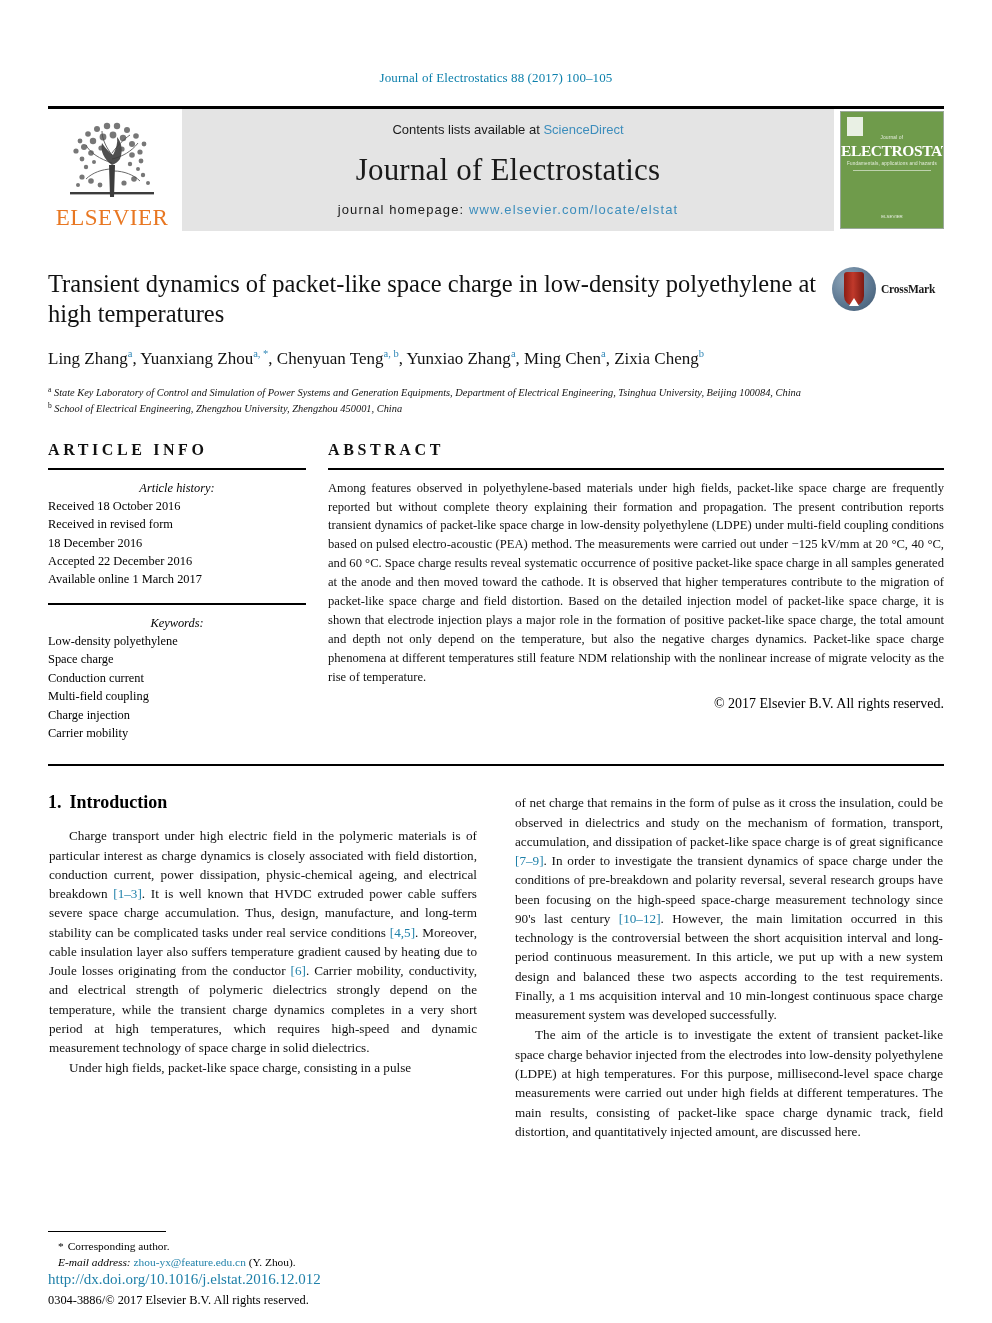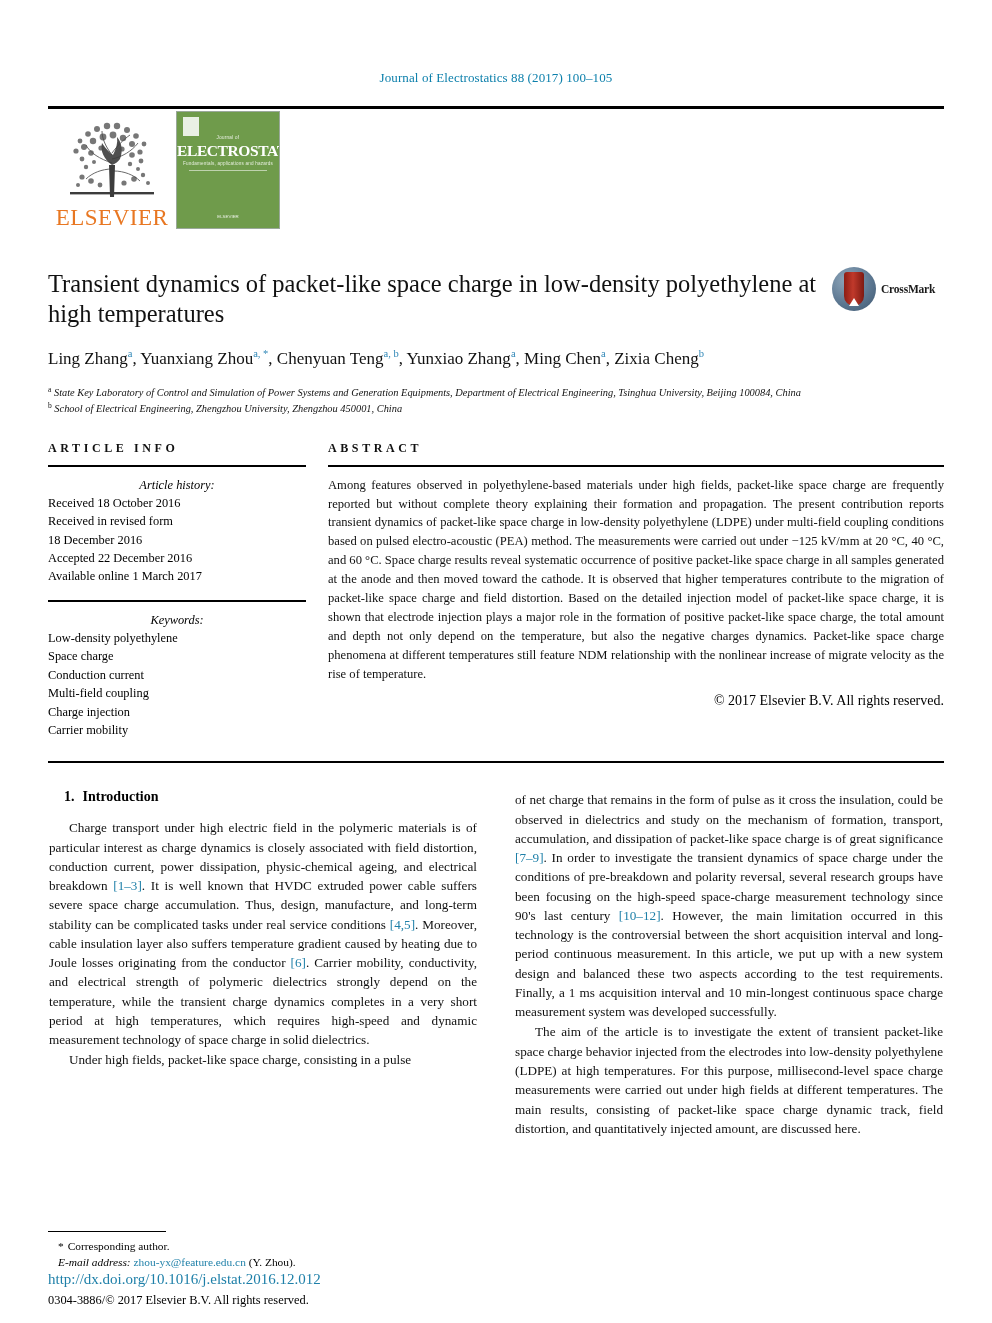--- a/index.html
+++ b/index.html
@@ -249,21 +249,21 @@
   .col-info {
     flex: 0 0 258px;
     width: 258px;
   }
   .col-abstract {
     flex: 1 1 auto;
   }
   .section-heading {
     font-family: "Liberation Serif", serif;
     font-weight: bold;
-    font-size: 12px;
+    font-size: 16px;
     letter-spacing: 3.6px;
     color: #111;
   }
   .hrule {
     border-top: 2px solid #000;
     margin: 9px 0 9px 0;
   }
   .hrule-thin {
     border-top: 2px solid #000;
     margin: 14px 0 9px 0;
@@ -304,22 +304,22 @@
     display: flex;
     gap: 36px;
   }
   .body-col {
     flex: 1 1 0;
     width: 0;
   }
   .sec-title {
     font-family: "Liberation Serif", serif;
     font-weight: bold;
-    font-size: 14px;
-    margin: 0 0 13px 16px;
+    font-size: 18px;
+    margin: 0 0 13px 0;
   }
   .sec-title .num { margin-right: 8px; }
   p.para {
     margin: 1px;
     font-size: 13.2px;
     line-height: 1.46;
     text-align: justify;
     text-indent: 20px;
     color: #111;
   }
@@ -423,20 +423,29 @@
               <circle cx="83" cy="56" r="2.2"></circle>
             <circle cx="18" cy="66" r="2"></circle>
               <circle cx="88" cy="64" r="2"></circle>
           </g>
           <rect x="10" y="73" width="84" height="2.4" fill="#3c3c3c"></rect>
         </svg>
       </div>
       <div class="elsevier-word">ELSEVIER</div>
     </div>
 
+    <div class="masthead-center">
+      <div class="contents-line">
+        <span>Contents lists available at </span><span class="sd">ScienceDirect</span>
+      </div>
+      <div class="journal-name">Journal of Electrostatics</div>
+      <div class="homepage-line">
+        <span>journal homepage: </span><span class="url">www.elsevier.com/locate/elstat</span>
+      </div>
+    </div>
 
     <div class="cover-thumb">
       <div class="cover-elsevier-mark"></div>
       <div class="cover-small">Journal of</div>
       <div class="cover-title">ELECTROSTATICS</div>
       <div class="cover-sub">Fundamentals, applications and hazards</div>
       <div class="cover-rule"></div>
       <div class="cover-foot">ELSEVIER</div>
     </div>
   </div>

